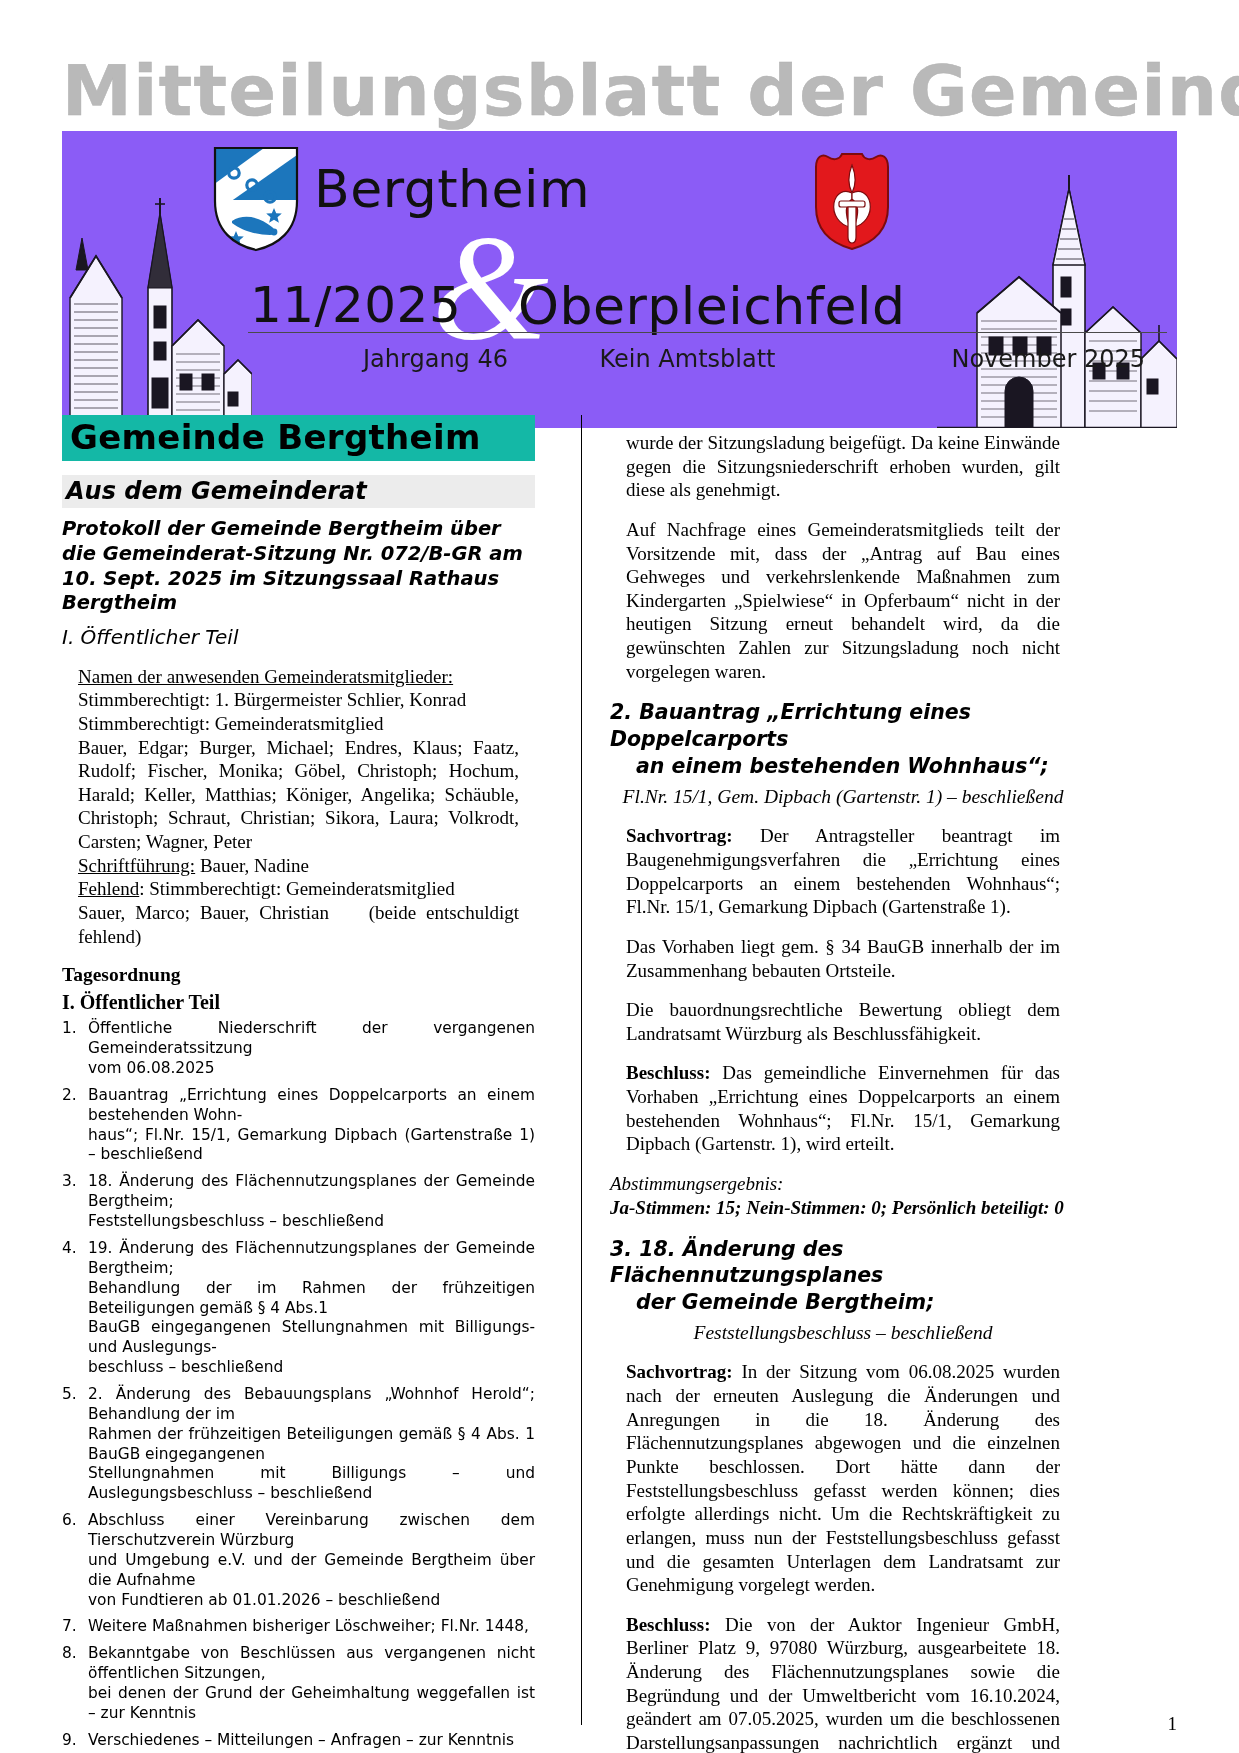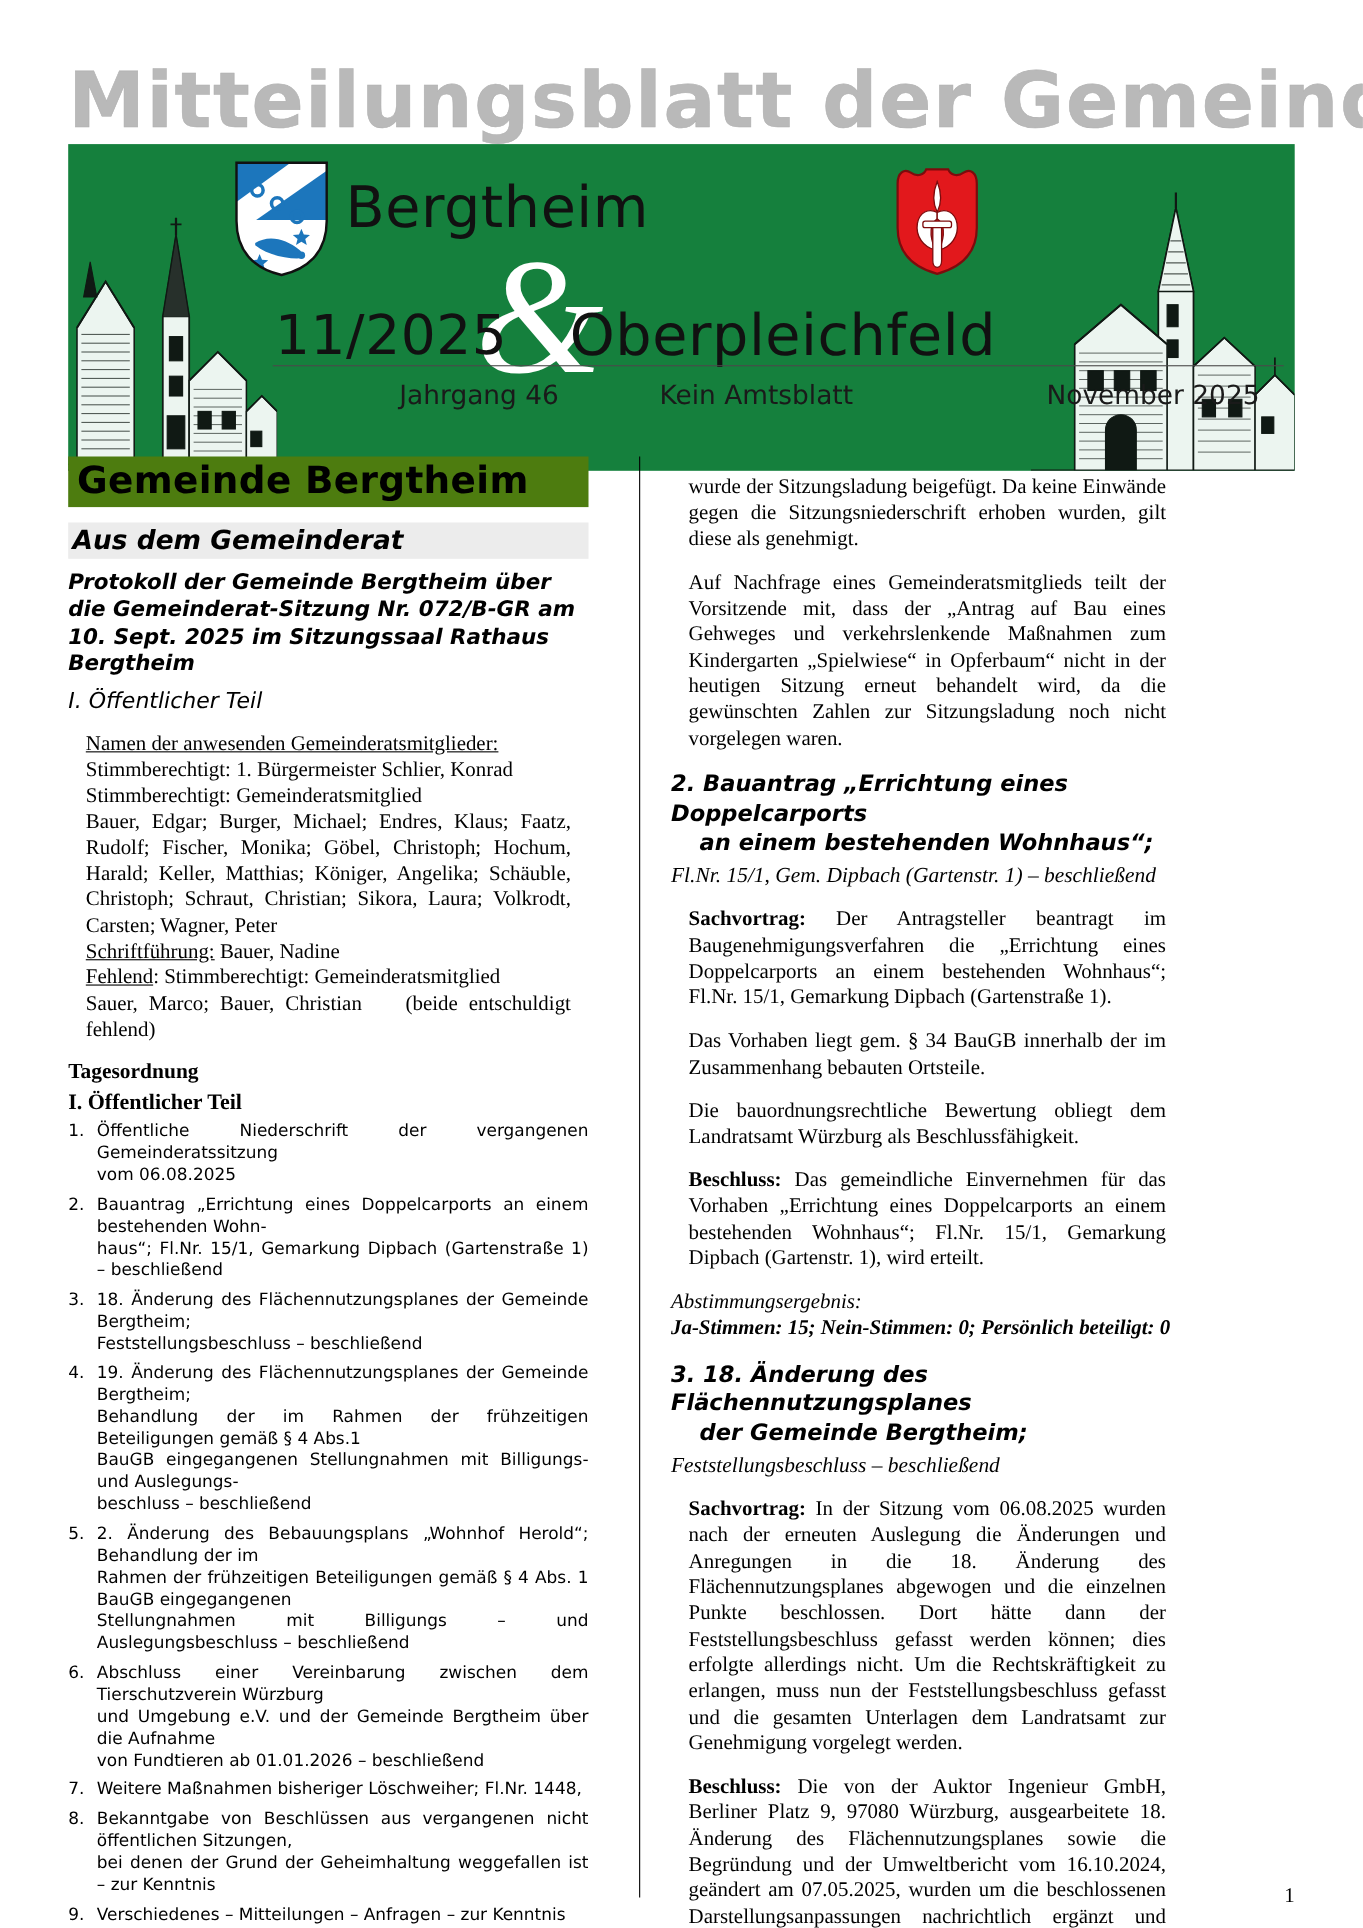--- a/index.html
+++ b/index.html
@@ -23,21 +23,21 @@
     font-size:70px;
     letter-spacing:1.5px;
     color:#b9b9b9;
     white-space:nowrap;
     line-height:78px;
     -webkit-text-stroke:0.5px #b0b0b0;
   }
 
   .mast-band {
     position:absolute; left:62px; top:131px; width:1115px; height:297px;
-    background:#15803d;
+    background:#8b5cf6;
     overflow:hidden;
   }
 
   
   .town { position:absolute; bottom:0; opacity:.92; }
   .town svg { display:block; }
   .town-left { left:0px; bottom:0px; }
   .town-right { right:0px; bottom:0px; }
 
   
@@ -99,21 +99,21 @@
   .col { width:495px; }
   .col-left { padding-right:22px; }
   .col-right { padding-left:28px; border-left:1px solid #000; margin-left:24px;}
 
   
   .h-community {
     font-family:"DejaVu Sans", sans-serif;
     font-weight:bold;
     font-size:34px;
     letter-spacing:0.3px;
-    background:#4d7c0f;
+    background:#14b8a6;
     padding:4px 4px 5px 8px;
     margin:0 0 14px 0;
     line-height:1.1;
   }
   .h-section {
     font-family:"DejaVu Sans", sans-serif;
     font-weight:bold; font-style:italic;
     font-size:24px;
     background:#ececec;
     padding:2px 6px 3px 4px;
@@ -138,20 +138,21 @@
     font-size:20.5px; line-height:1.3;
     margin:16px 0 7px 0;
   }
   .h-item .cont { display:block; padding-left:26px; }
 
   .h-sub {
     font-family:"Liberation Serif", serif;
     font-style:italic;
     font-size:19.5px;
     margin:0 0 7px 0;
+    text-align:center;
   }
 
   
   p.body {
     font-family:"Liberation Serif", serif;
     font-size:19px;
     line-height:1.245;
     margin:16px;
     text-align:justify;
   }

